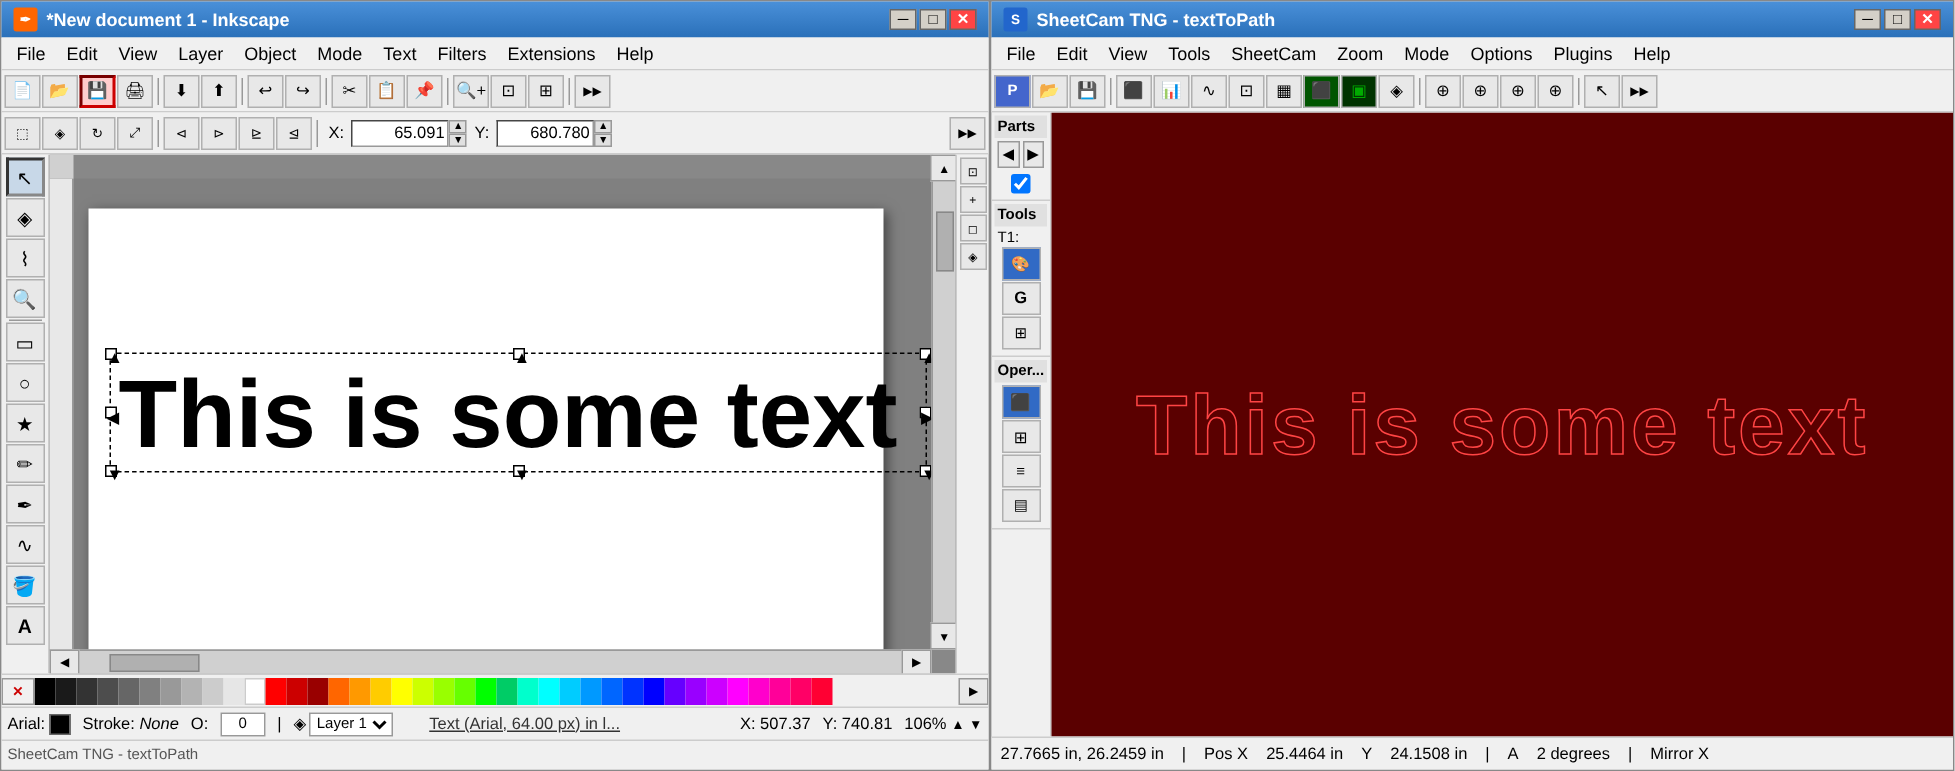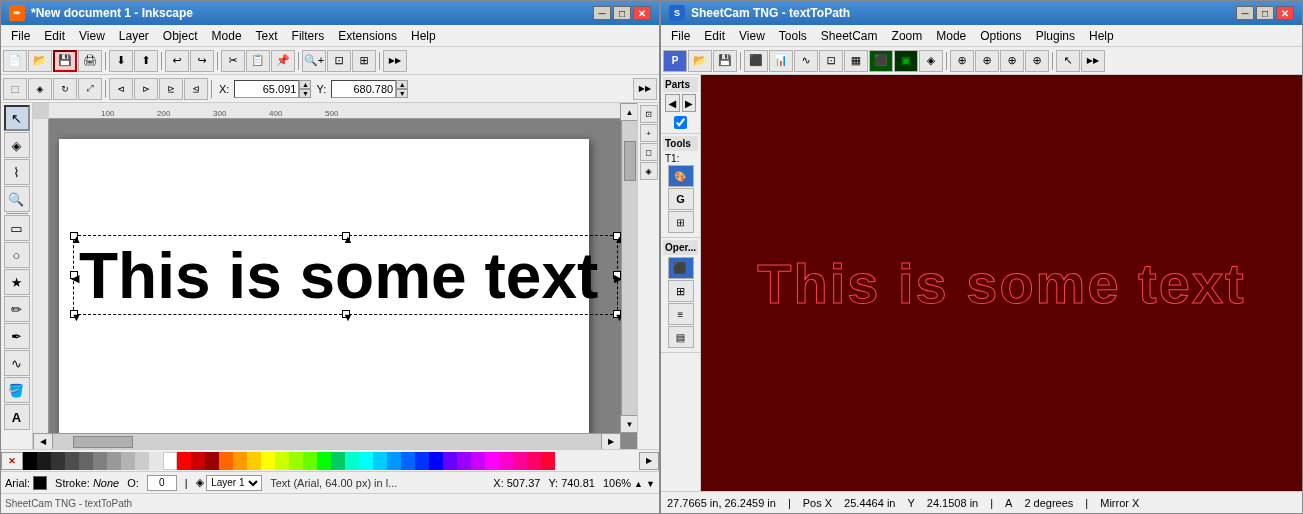--- a/index.html
+++ b/index.html
@@ -517,29 +517,20 @@
       <div class="tool-btn" title="Pencil">✏</div>
       <div class="tool-btn" title="Pen">✒</div>
       <div class="tool-btn" title="Calligraphy">∿</div>
       <div class="tool-btn" title="Paint">🪣</div>
       <div class="tool-btn" title="Text" style="font-weight:bold;">A</div>
     </div>
 
     <div class="canvas-wrapper">
       <div class="ruler-corner"></div>
 
-      <div class="ruler-h">
-        <div style="position:relative; height:100%; padding-top:6px; display:flex; align-items:center;">
-          <span style="position:absolute; left:52px; font-size:8px; color:#555;">100</span>
-          <span style="position:absolute; left:108px; font-size:8px; color:#555;">200</span>
-          <span style="position:absolute; left:164px; font-size:8px; color:#555;">300</span>
-          <span style="position:absolute; left:220px; font-size:8px; color:#555;">400</span>
-          <span style="position:absolute; left:276px; font-size:8px; color:#555;">500</span>
-        </div>
-      </div>
 
       <div class="ruler-v"></div>
 
       <div class="canvas-scroll-area">
         <div class="canvas-page">
           <div class="canvas-text">This is some text</div>
 
           <div class="selection-box">
             <div class="handle h-tl">▲</div>
             <div class="handle h-tm">▲</div>
@@ -630,21 +621,21 @@
     </div>
     <span>O:</span>
     <input class="opacity-input" value="0" style="">
     <span>|</span>
     <div style="display:flex; align-items:center; gap:2px;">
       <span>◈</span>
       <select class="layer-select">
         <option>Layer 1</option>
       </select>
     </div>
-    <span style="margin-left:0; color:#333;">Text  (Arial, 64.00 px) in l...</span>
+    <span style="margin-left:16px; color:#333;text-decoration:underline;">Text  (Arial, 64.00 px) in l...</span>
     <div style="display:flex; align-items:center; margin-left:auto; gap:8px;">
       <span>X: 507.37</span>
       <span>Y: 740.81</span>
       <span>
         <span>106%</span>
         <span style="cursor:pointer; font-size:9px;">▲</span>
         <span style="cursor:pointer; font-size:9px;">▼</span>
       </span>
     </div>
   </div>

